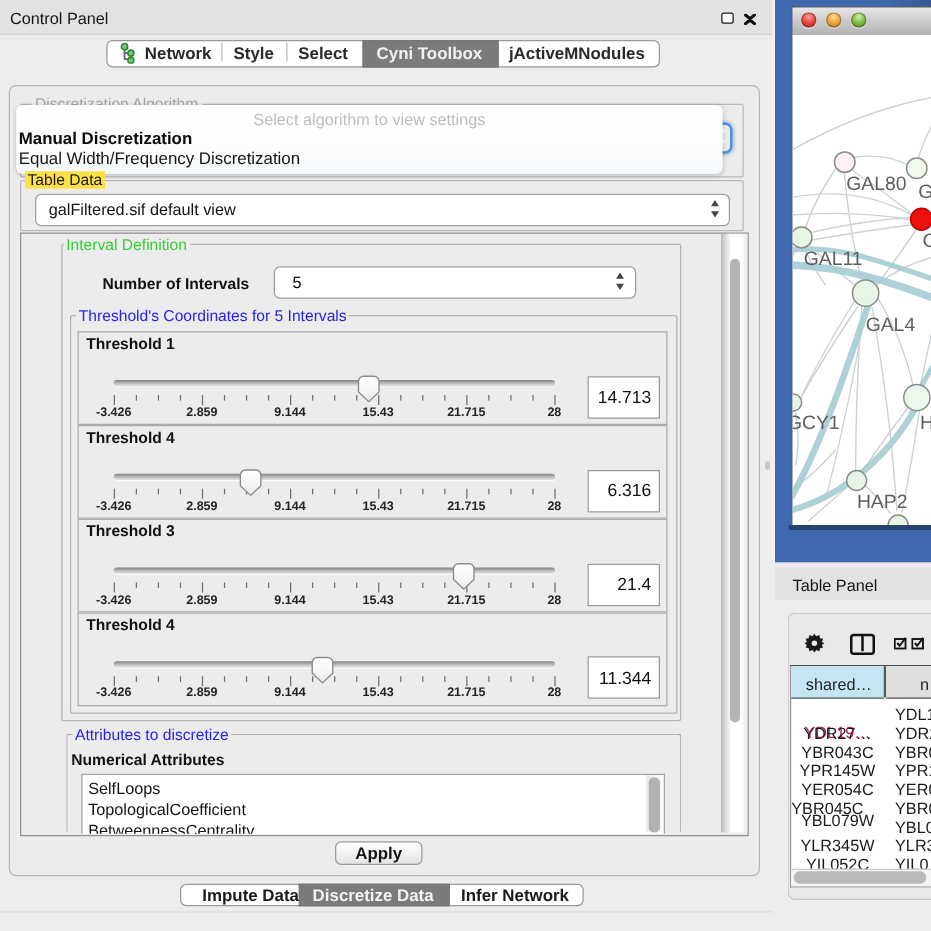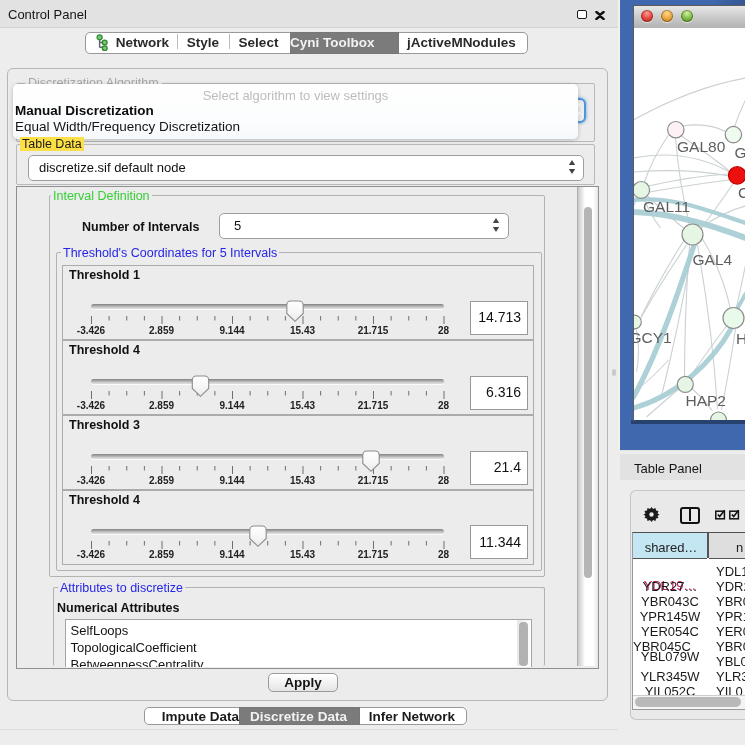--- a/index.html
+++ b/index.html
@@ -20,38 +20,38 @@
 <div class="abs" style="left:229px;top:34px;width:1px;height:15px;background:#bbb;"></div>
 <svg class="abs" style="left:95px;top:33px;" width="14" height="18" viewBox="0 0 14 18">
 <path d="M4.6 6 V14.6 M4.6 9.5 H9 M4.6 14.2 H9" stroke="#5a6472" stroke-width="1.4" fill="none"></path>
 <circle cx="4.6" cy="4.3" r="2.5" fill="#7cc57c" stroke="#2c8a2c" stroke-width="1.3"></circle>
 <circle cx="9.7" cy="9.5" r="2.4" fill="#7cc57c" stroke="#2c8a2c" stroke-width="1.3"></circle>
 <circle cx="9.7" cy="15.3" r="2.4" fill="#7cc57c" stroke="#2c8a2c" stroke-width="1.3"></circle>
 </svg>
 <div class="t" style="left:108px;top:34.5px;width:69px;text-align:center;font-size:13.5px;font-weight:600;color:#2a2a2a;">Network</div>
 <div class="t" style="left:177px;top:34.5px;width:52px;text-align:center;font-size:13.5px;font-weight:600;color:#2a2a2a;">Style</div>
 <div class="t" style="left:229px;top:34.5px;width:59px;text-align:center;font-size:13.5px;font-weight:600;color:#2a2a2a;">Select</div>
-<div class="t" style="left:290px;top:34.5px;width:107px;font-size:13.5px;font-weight:600;color:#f2f2f2;">Cyni Toolbox</div>
+<div class="t" style="left:290px;top:34.5px;width:107px;text-align:center;font-size:13.5px;font-weight:600;color:#f2f2f2;">Cyni Toolbox</div>
 <div class="t" style="left:397px;top:34.5px;width:129px;text-align:center;font-size:13.5px;font-weight:600;color:#2a2a2a;">jActiveMNodules</div>
 <div class="abs" style="left:7px;top:68px;width:599px;height:631px;background:#ececec;border:1px solid #b6b6b6;border-radius:6px;"></div>
 <div class="abs" style="left:16px;top:83px;width:577px;height:57px;border:1px solid #b8b8b8;border-radius:2px;"></div>
 <div class="t" style="left:25px;top:76px;font-size:12.5px;color:#a6a6a6;background:#ececec;padding:0 3px;">Discretization Algorithm</div>
 <div class="abs" style="left:565px;top:97.5px;width:17px;height:21px;background:#ececec;border:2.2px solid #4f95d9;border-radius:6px;box-shadow:0 0 2.5px 1px rgba(80,150,220,0.5);"></div>
 <svg class="abs" style="left:572.5px;top:101px;" width="10" height="16" viewBox="0 0 10 16">
     <path d="M5 1 L8 5 H2 Z" fill="#fdfdfd"></path>
     <path d="M5 15 L2 11 H8 Z" fill="#fdfdfd"></path>
   </svg>
 <div class="abs" style="left:13px;top:84px;width:565px;height:55px;background:linear-gradient(180deg,#ffffff 0%,#fcfdfe 60%,#f6f9fb 100%);border-radius:5px;box-shadow:0 1px 4px rgba(0,0,0,0.22);"></div>
 <div class="t" style="left:13px;top:88px;width:565px;text-align:center;font-size:13px;color:#bcbcbc;">Select algorithm to view settings</div>
 <div class="t" style="left:15px;top:103px;font-size:13.5px;font-weight:bold;color:#0c0c0c;">Manual Discretization</div>
 <div class="t" style="left:15px;top:119px;font-size:13.5px;color:#141414;">Equal Width/Frequency Discretization</div>
 <div class="abs" style="left:16px;top:144px;width:577px;height:39px;border:1px solid #b8b8b8;border-radius:2px;"></div>
 <div class="t" style="left:20px;top:136.5px;font-size:12.5px;color:#1a1a1a;background:#fde047;padding:0 2px;">Table Data</div>
 <div class="abs" style="left:28px;top:155px;width:554px;height:24px;background:#fff;border:1px solid #9e9e9e;border-radius:5px;"></div>
-<div class="t" style="left:39px;top:160px;font-size:13px;color:#111;">discretize.sif default node</div>
+<div class="t" style="left:39px;top:160px;font-size:13px;color:#111;">galFiltered.sif default view</div>
 <svg class="abs" style="left:567px;top:159px;" width="10" height="16" viewBox="0 0 10 16">
     <path d="M5 1 L8.2 6 H1.8 Z" fill="#444"></path>
     <path d="M5 15 L1.8 10 H8.2 Z" fill="#444"></path>
   </svg>
 <div class="abs" style="left:15.5px;top:185.5px;width:581px;height:481px;border:1px solid #8f8f8f;background:#ececec;"></div>
 <div class="abs" style="left:576.5px;top:186.5px;width:20px;height:479px;background:linear-gradient(90deg,#c9c9c9 0%,#ffffff 35%,#ffffff 75%,#e6e6e6 100%);border-left:1px solid #adadad;"></div>
 <div class="abs" style="left:583.5px;top:207px;width:8px;height:371px;background:#b5b5b5;border-radius:4px;"></div>
 <div class="abs" style="left:49px;top:195px;width:494px;height:380px;border:1px solid #b2b2b2;border-radius:2px;"></div>
 <div class="t" style="left:51px;top:189px;font-size:12.5px;color:#35cf35;background:#ececec;padding:0 2px;">Interval Definition</div>
 <div class="t" style="left:82px;top:220px;font-size:12.5px;font-weight:bold;color:#111;">Number of Intervals</div>

